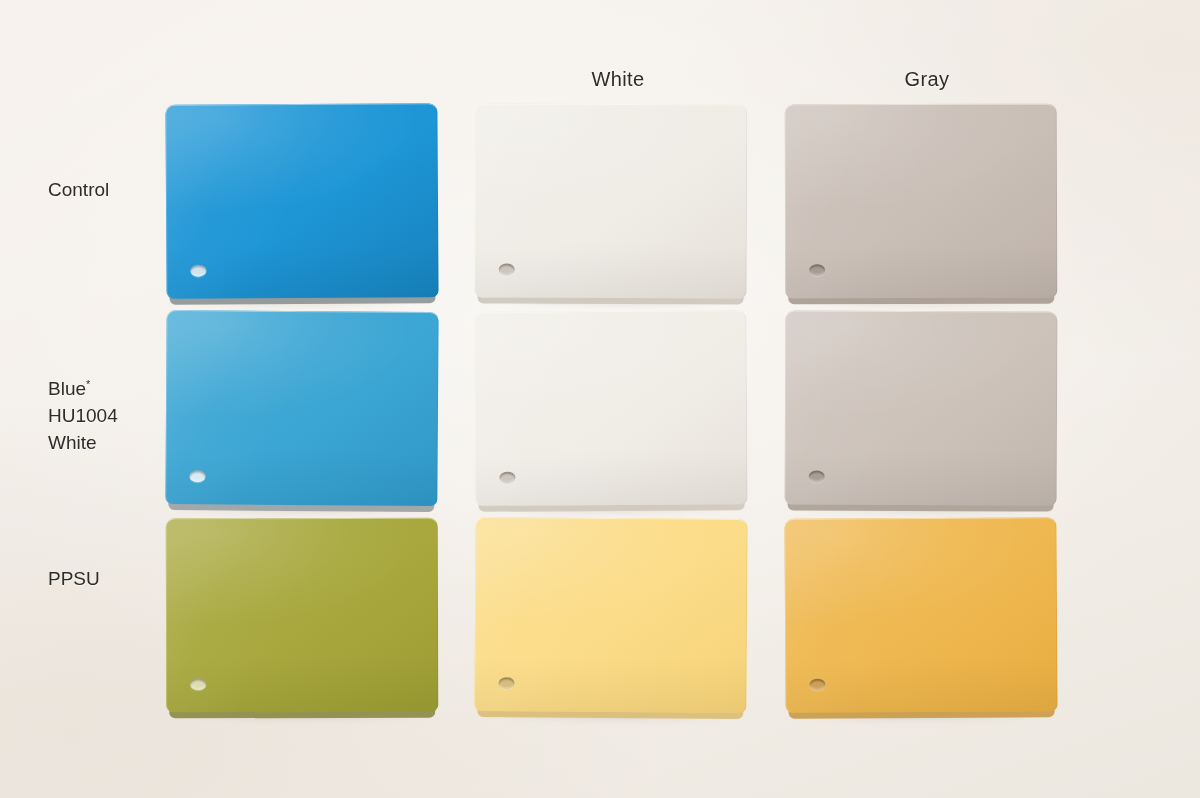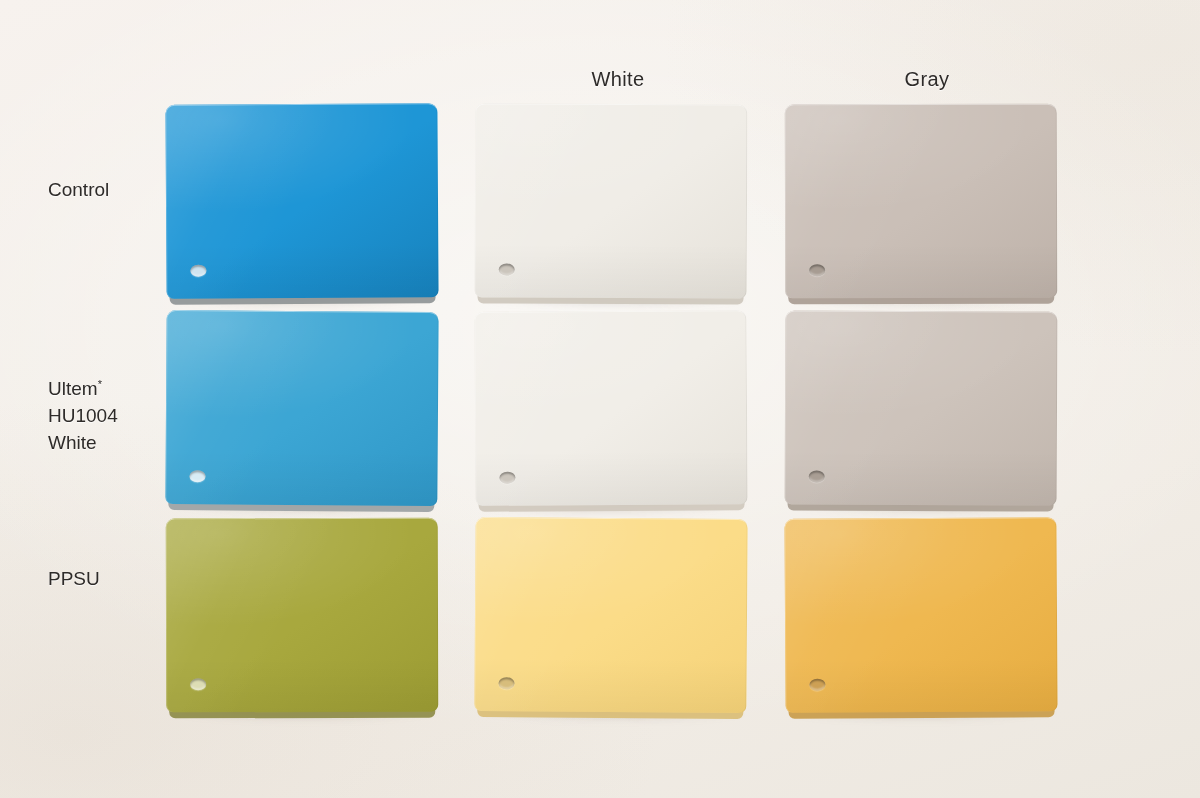--- a/index.html
+++ b/index.html
@@ -176,21 +176,21 @@
   </div>
   <div class="column-header col-1">
     <span>White</span>
   </div>
 
   <div class="row-label row-label-0">
     <div>Control</div>
   </div>
 
   <div class="row-label row-label-1">
-    <div><span>Ultem</span><span class="sup">*</span></div>
+    <div><span>Blue</span><span class="sup">*</span></div>
     <div>HU1004</div>
     <div>White</div>
   </div>
 
   <div class="row-label row-label-2">
     <div>PPSU</div>
   </div>
 
   <div class="plaque r0 c0 tilt-a">
     <div class="shadow"></div>

